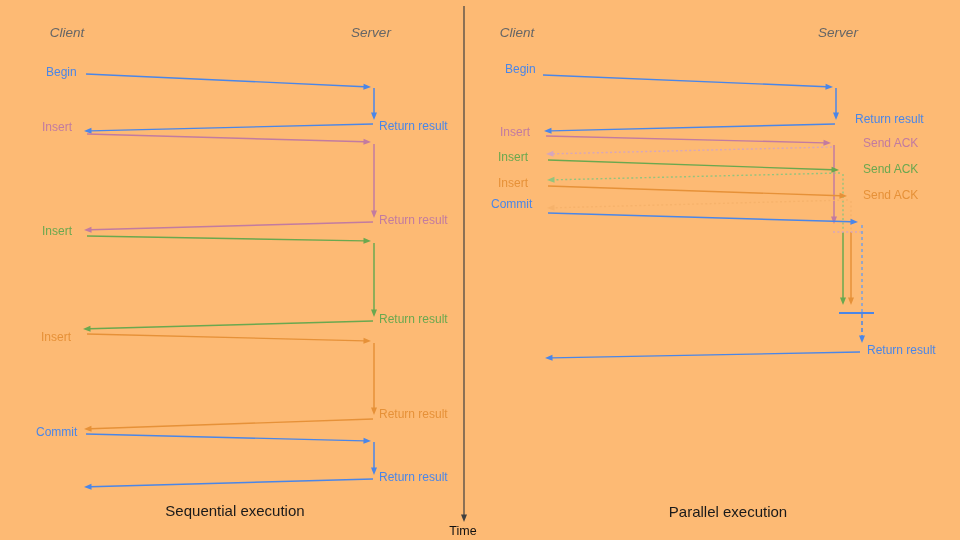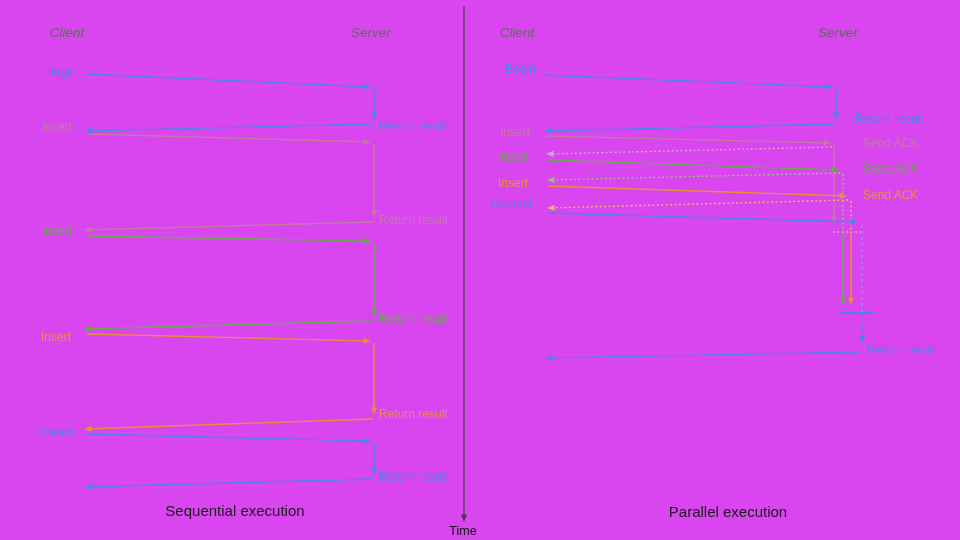--- a/index.html
+++ b/index.html
@@ -1,20 +1,20 @@
 <!DOCTYPE html>
 <html><head>
 <meta charset="utf-8">
 <style>
   html, body { margin: 0; padding: 0; background: #ffffff; }
   #stage {
     position: relative;
     width: 960px;
     height: 540px;
-    background: #d946ef;
+    background: #fdba74;
     overflow: hidden;
     font-family: "Liberation Sans", sans-serif;
   }
   #scene { position: absolute; left: 0; top: 0; }
   text { font-family: "Liberation Sans", sans-serif; }
 </style>
 </head>
 <body>
 
 <div id="stage">

